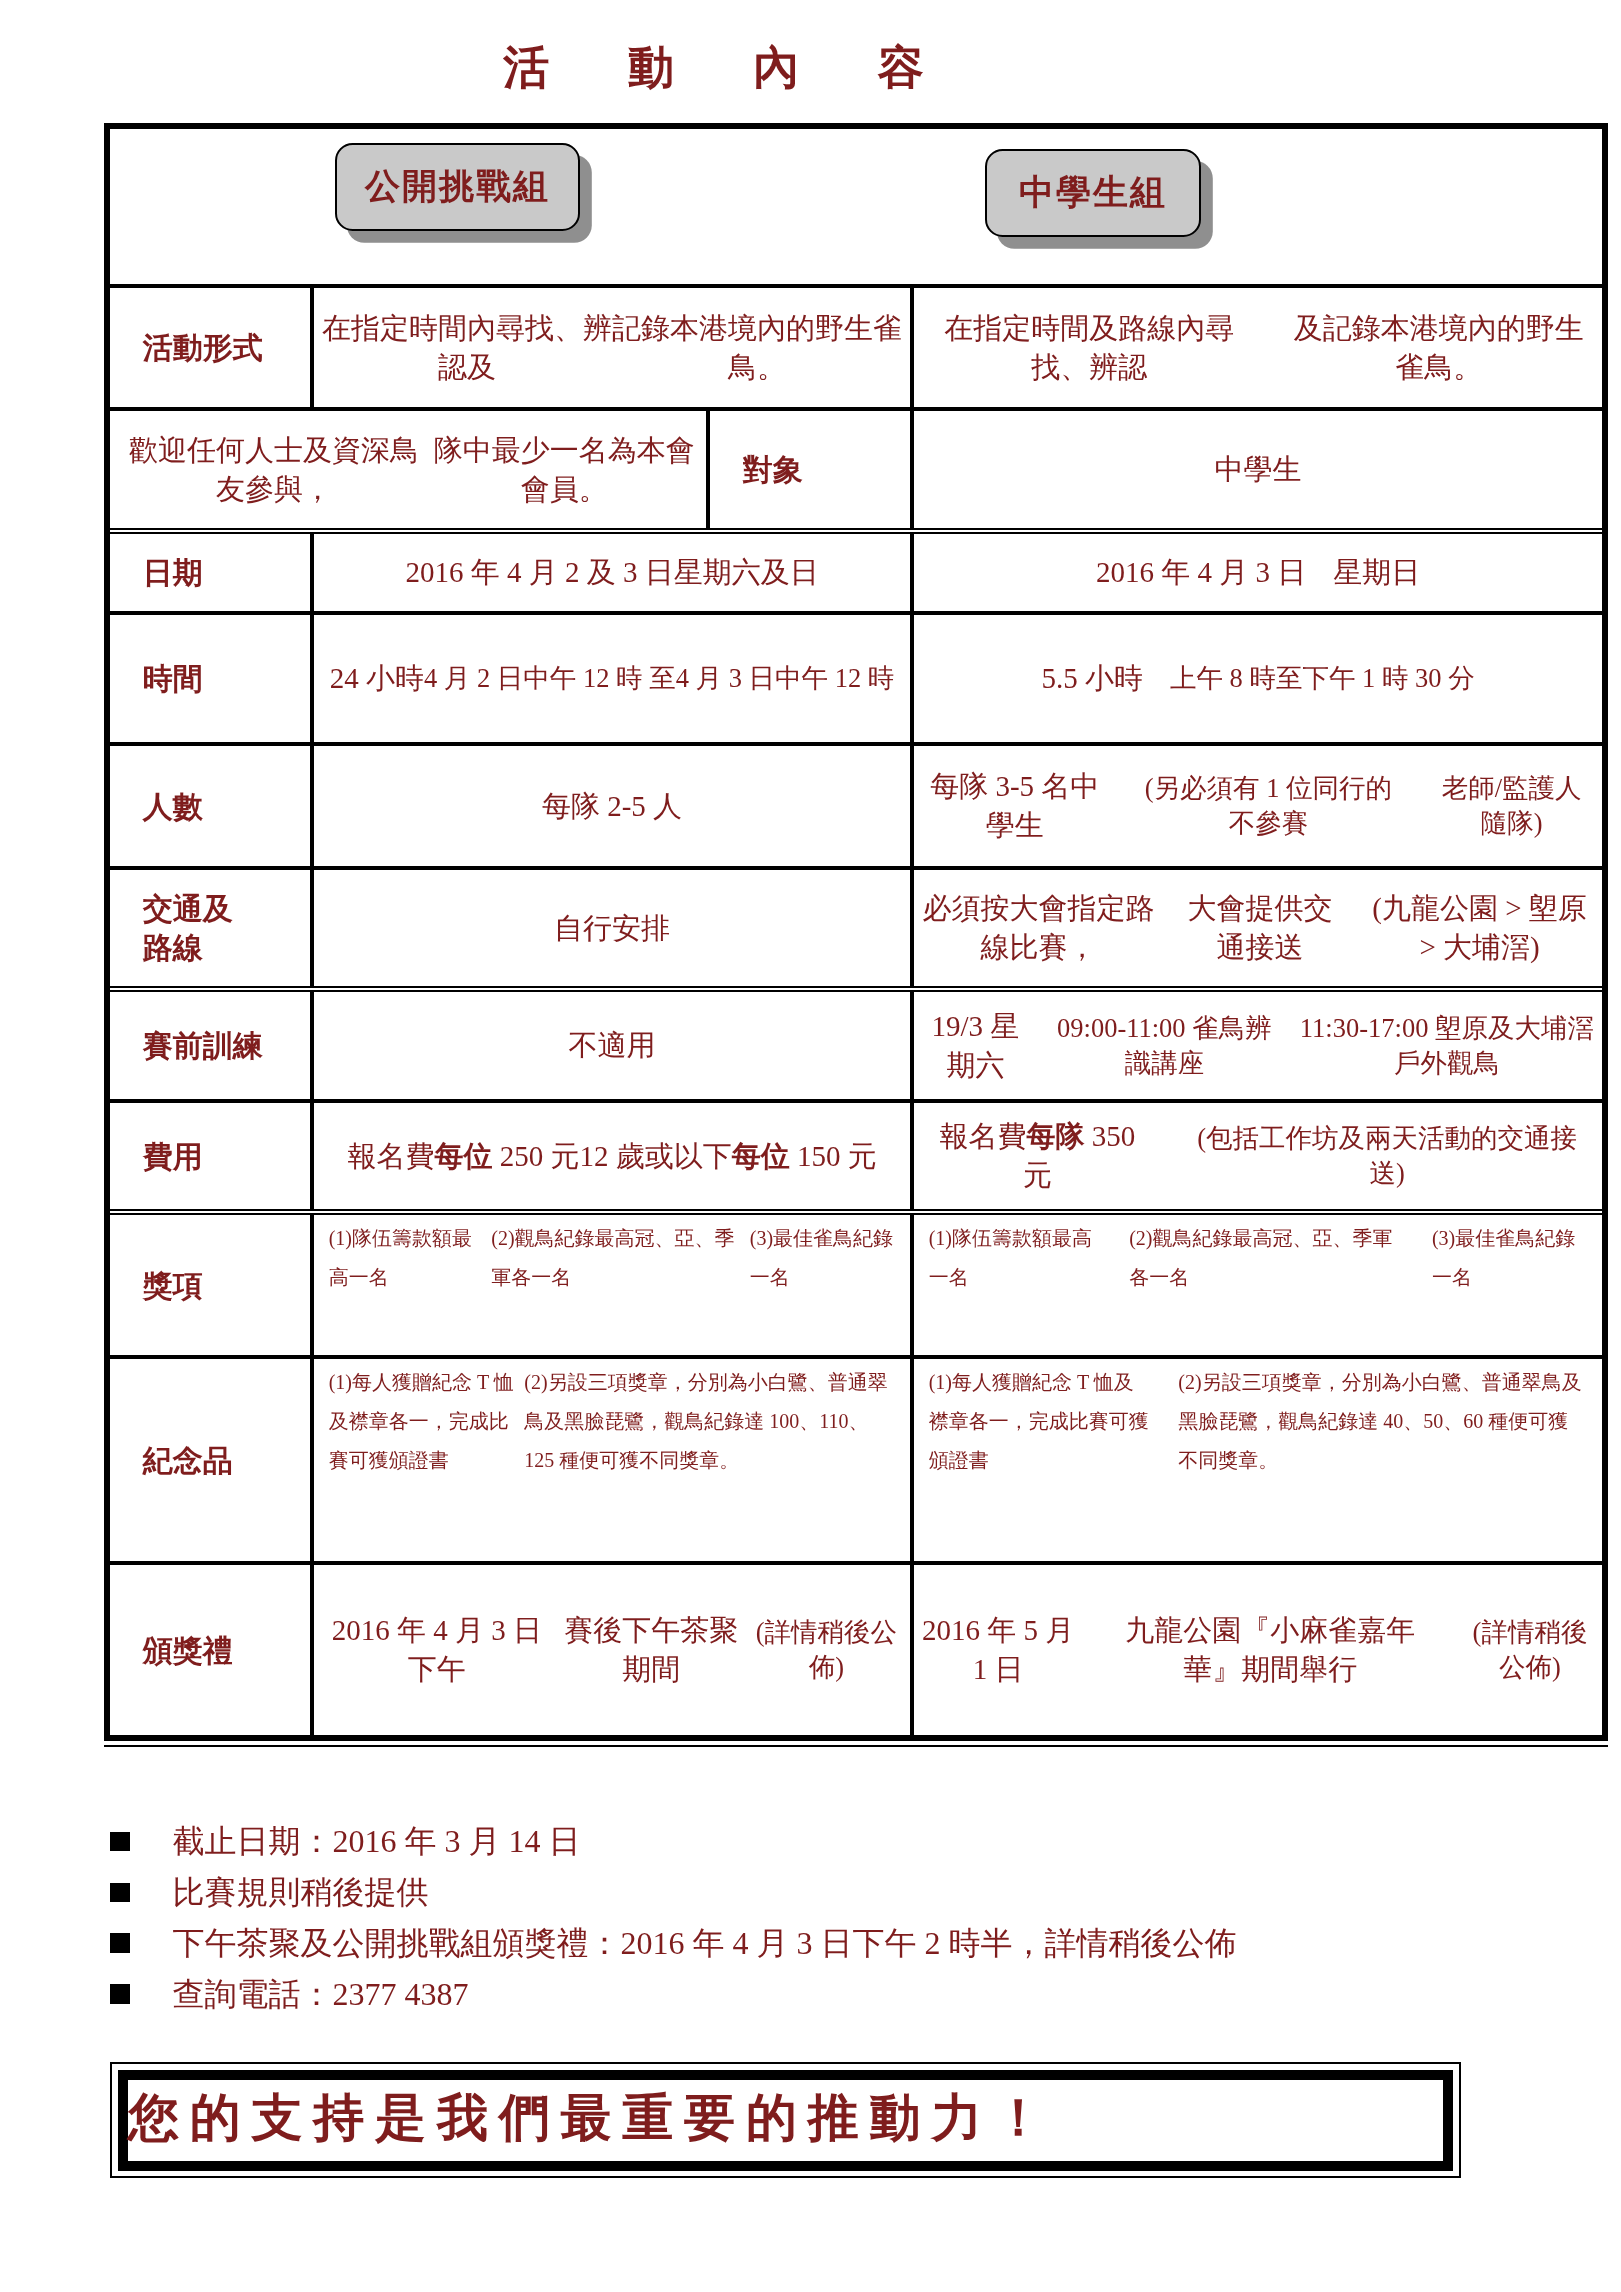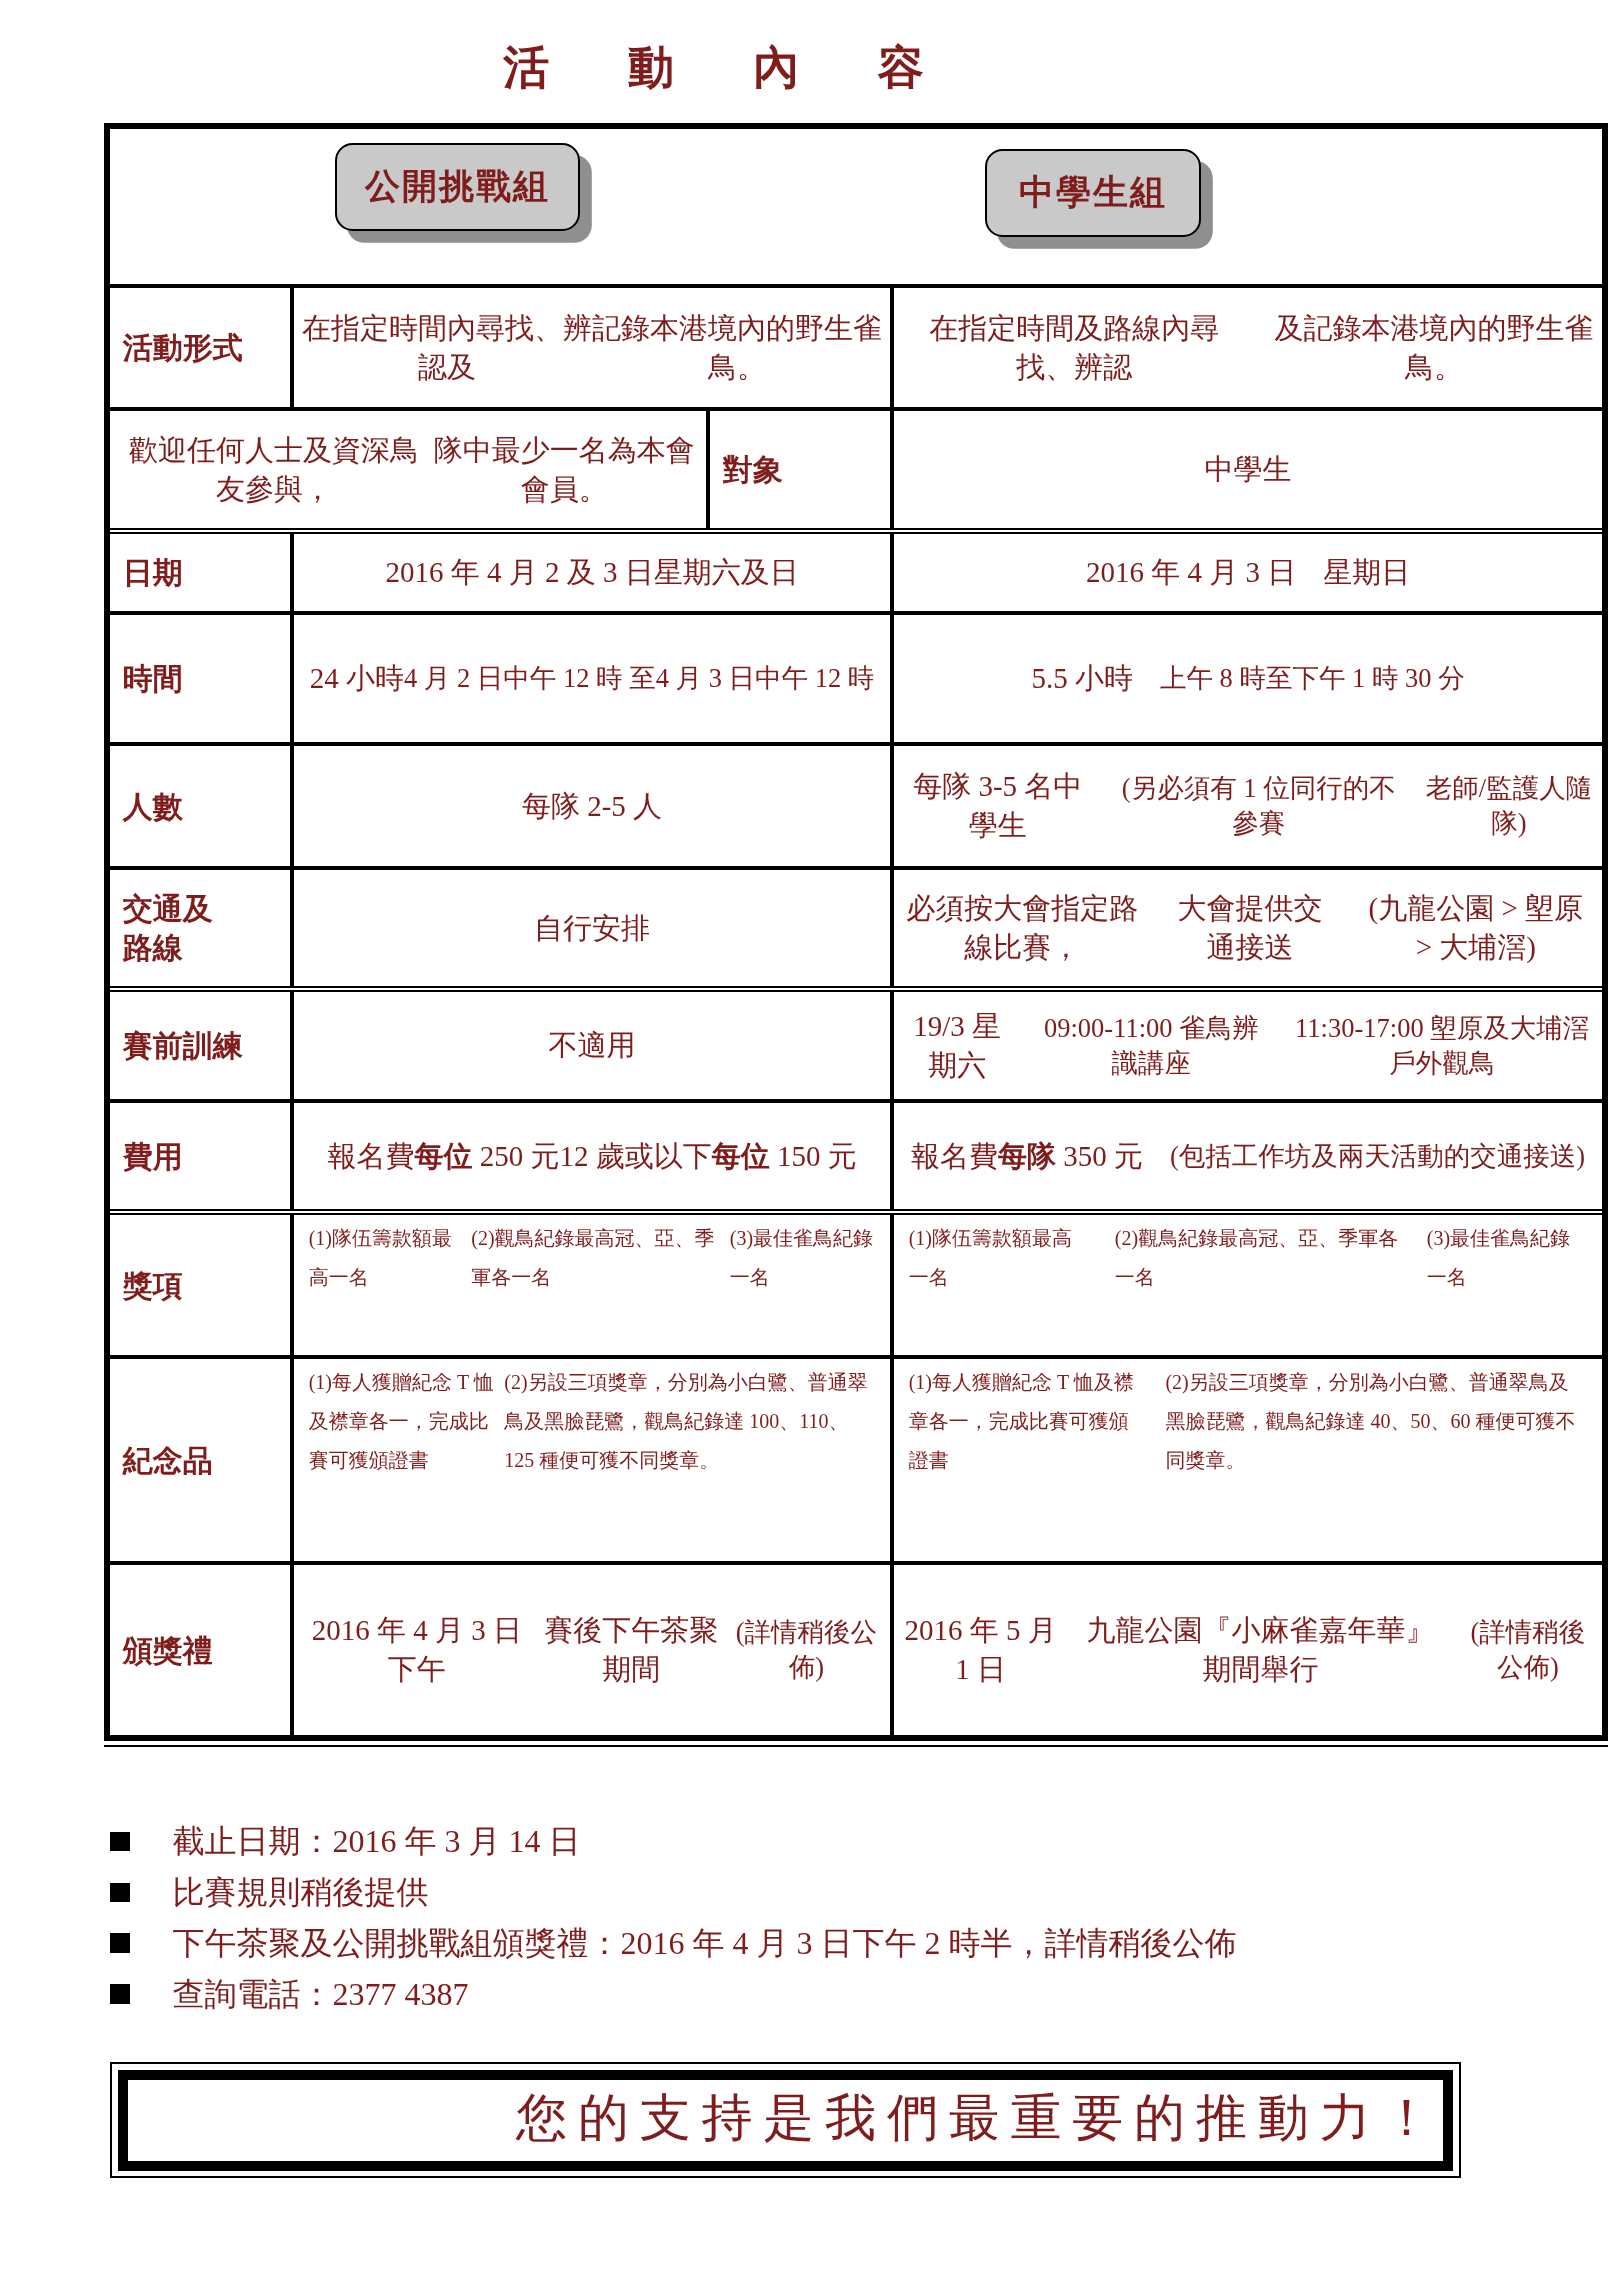--- a/index.html
+++ b/index.html
@@ -42,21 +42,21 @@
   #rows .row:nth-child(8) { min-height:110px; }
   #rows .row:nth-child(9) { min-height:146px; }
   #rows .row:nth-child(10){ min-height:206px; }
   #rows .row:nth-child(11){ min-height:174px; }
 
   .cell { padding:3.9px 7.8px; }
   .cell-label {
     flex:0 0 184px; border-right:4.9px solid #000;
     display:flex; flex-direction:column; justify-content:center;
     padding-left:12.7px; font-family:"Liberation Sans", sans-serif;
-    font-weight:bold; font-size:30px; line-height:39px;
+    font-weight:bold; font-size:30px; line-height:39px;margin-left:20px;
   }
   .cell-content {
     display:flex; flex-direction:row; justify-content:center; align-items:center;
     text-align:center; font-size:29px; line-height:39px;
   }
   .cell-open    { flex:0 0 600px; border-right:4.9px solid #000; }
   .cell-student { flex:1 1 auto;gap:27px; }
   .cell-content.left { align-items:flex-start; text-align:left; padding-left:14.7px; padding-right:13.7px; font-size:20px; }
   .cell-content.spaced .line { margin:7.8px 0; }
   .line.small { font-size:26.5px; line-height:35px; }
@@ -69,22 +69,22 @@
   .note-item { display:flex; align-items:flex-start; margin-bottom:5.9px; }
   .note-bullet { flex:0 0 19.6px; width:19.6px; height:19.6px; background:#000; margin-top:12.7px; }
   .note-text { margin-left:43px; font-size:32px; line-height:45px; white-space:nowrap; }
 
   
   .banner-outer {
     position:absolute; left:110px; top:2062px; width:1351px;
     border:2.9px solid #000; padding:5.9px; background:#fff;
   }
   .banner-inner {
-    border:10.8px solid #000; text-align:right;
-    font-family:"Liberation Serif", serif; font-weight:normal;
+    border:10.8px solid #000; text-align:left;
+    font-family:"Liberation Serif", serif; font-weight:bold;
     font-size:51px; line-height:63px; letter-spacing:10.8px;
     padding:6.9px 0 10.8px 0; white-space:nowrap;
   }
 </style>
 </head>
 <body>
 
 <div class="page">
 
   <div class="doc-title">活 動 內 容</div>

